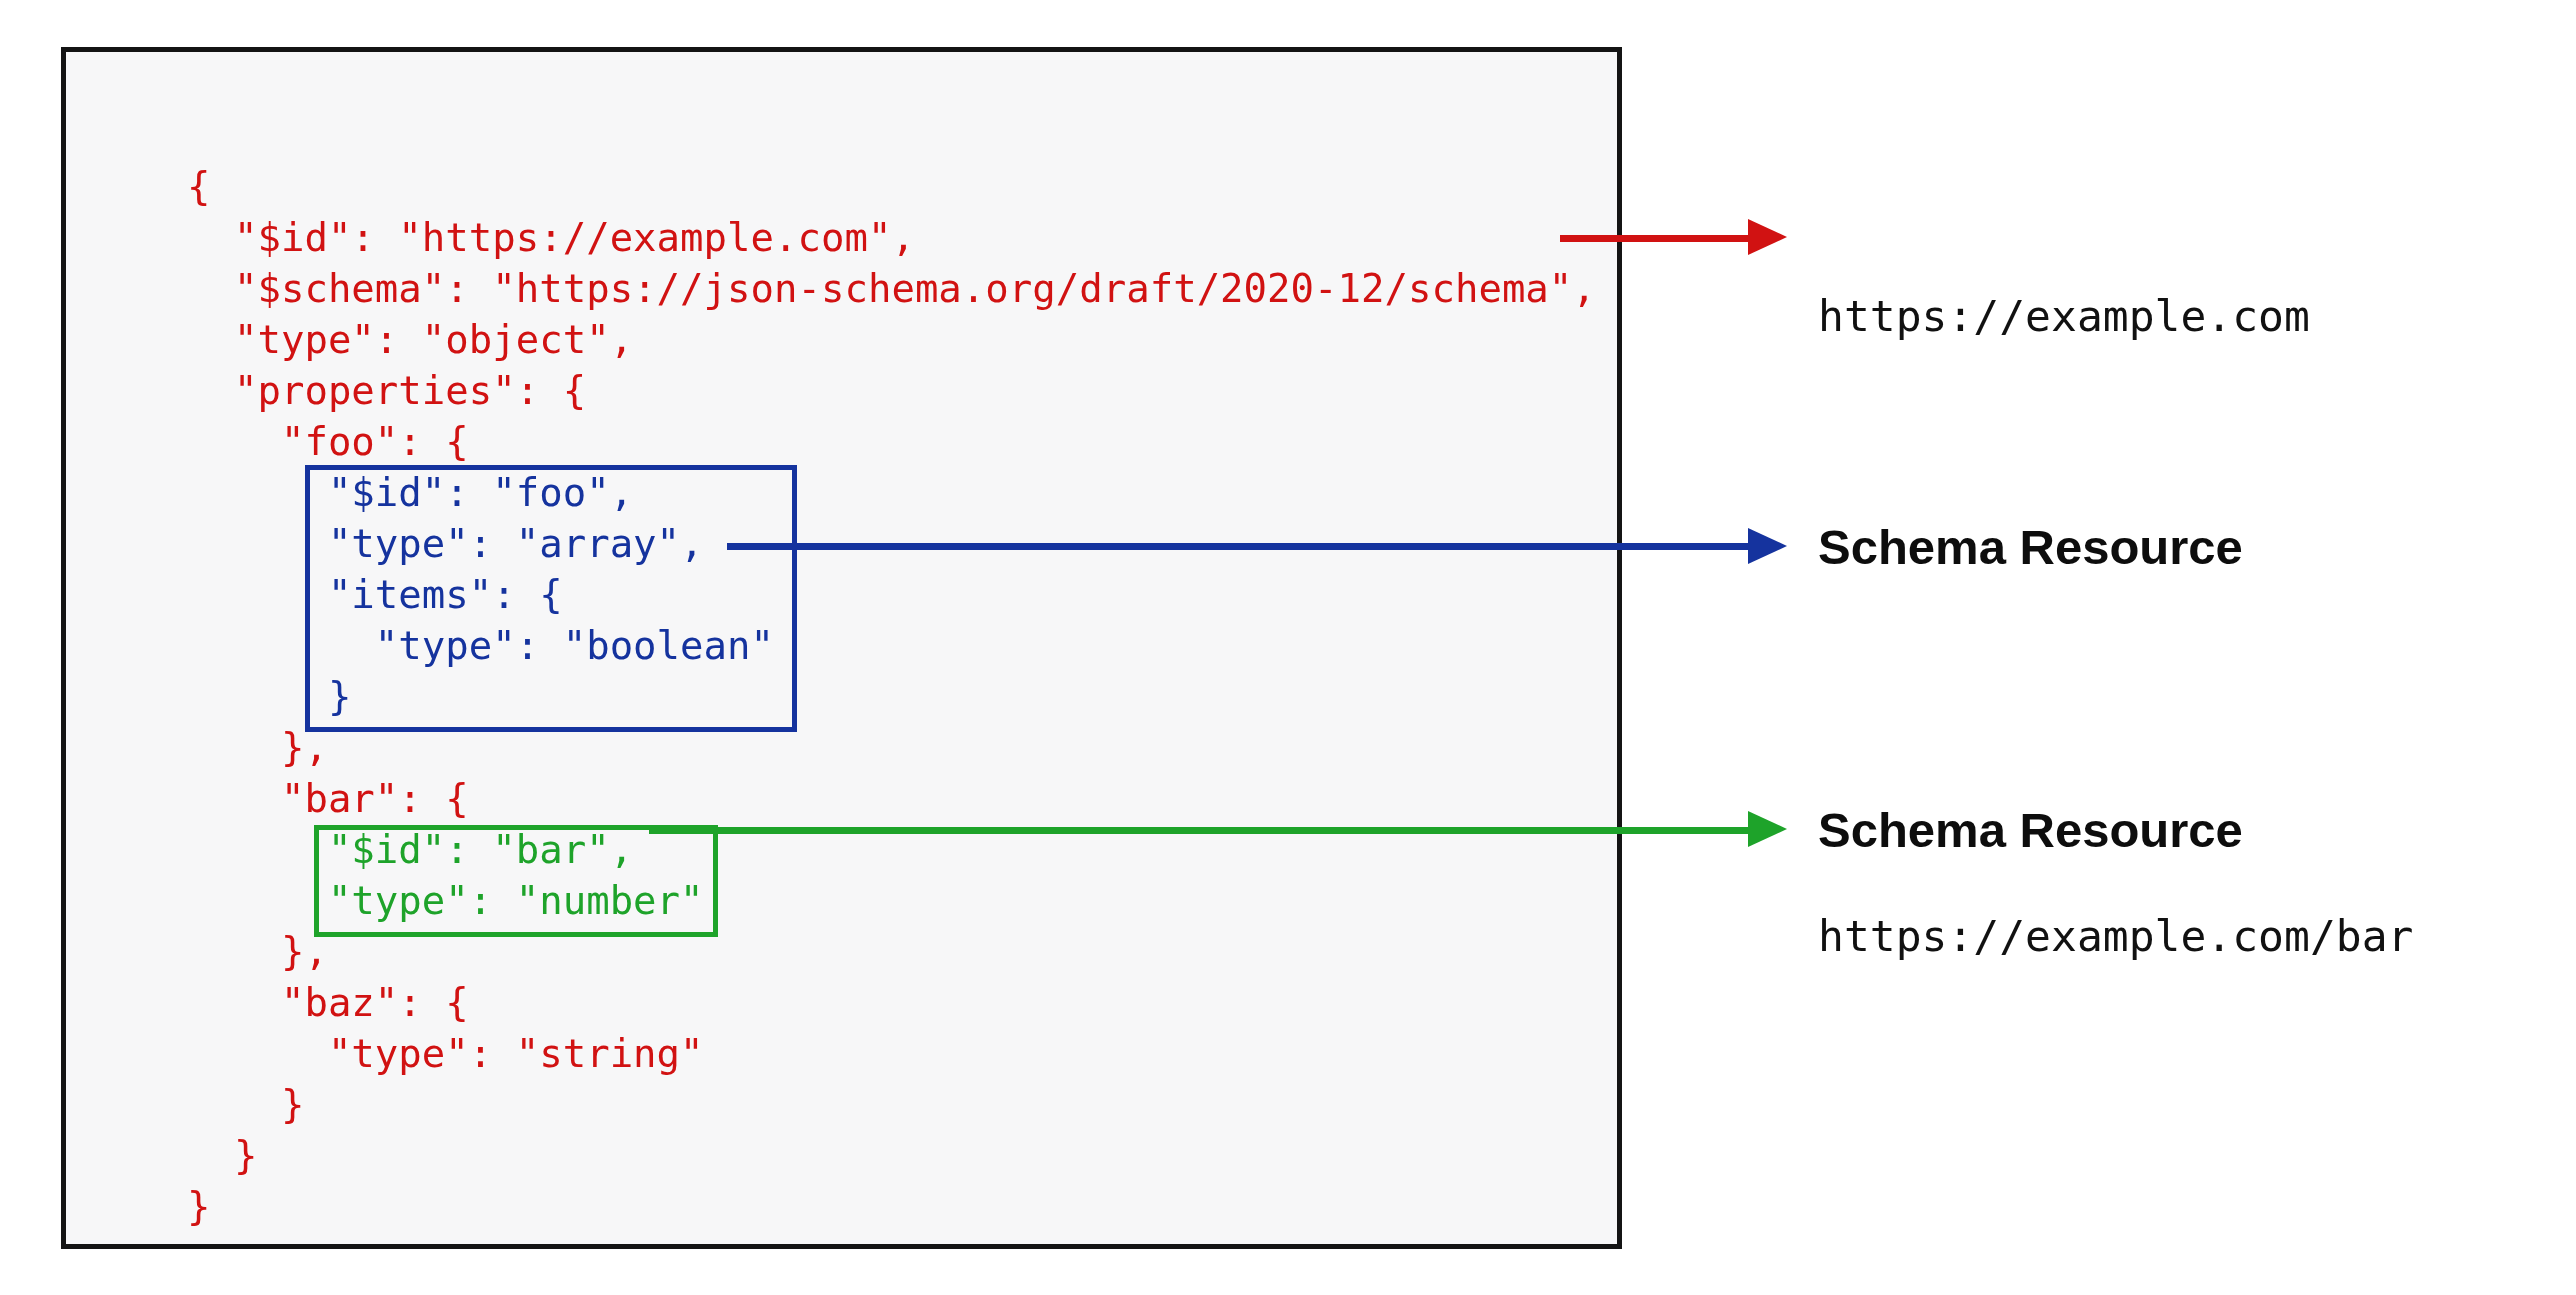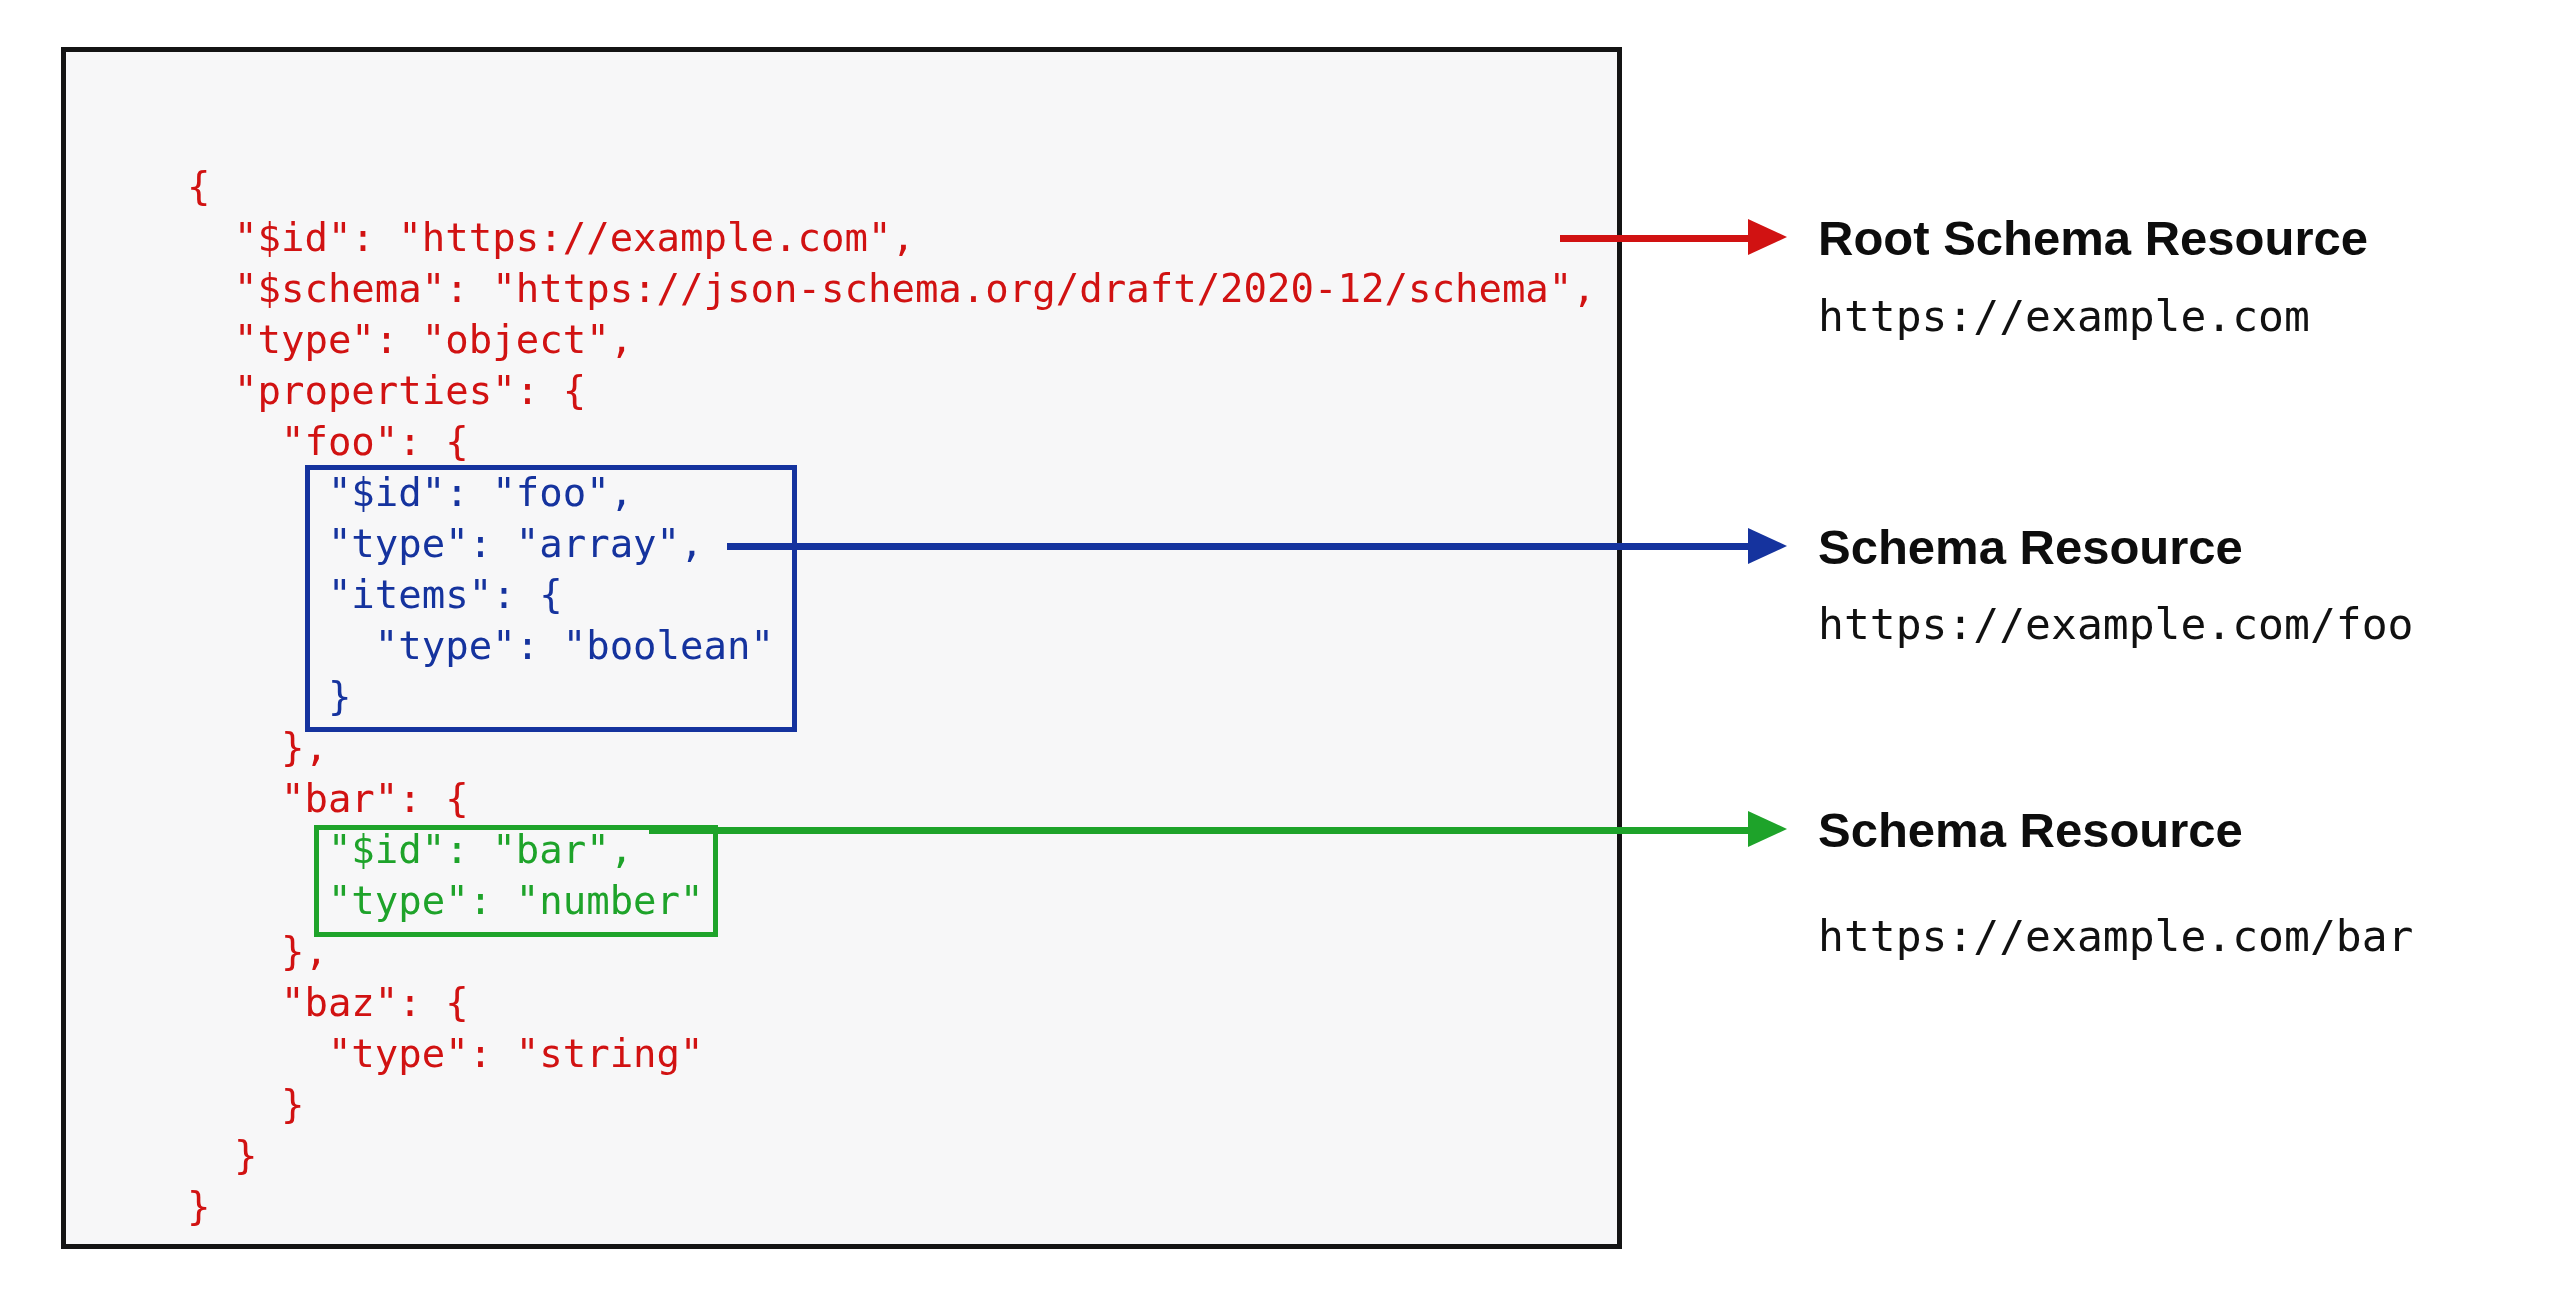--- a/index.html
+++ b/index.html
@@ -111,23 +111,21 @@
   <div class="c-blue">
     <div class="arrow-line" style="left:727px;top:543px;width:1021px;"></div>
     <div class="arrow-head" style="left:1748px;top:528px;"></div>
   </div>
 
   <div class="c-green">
     <div class="arrow-line" style="left:649px;top:827px;width:1099px;"></div>
     <div class="arrow-head" style="left:1748px;top:811px;"></div>
   </div>
 
-  <div class="anno-title" style="top:209px;">Root Schema Resource</div>
   <div class="anno-uri" style="top:290px;text-align:right;">https://example.com</div>
 
   <div class="anno-title" style="top:518px;">Schema Resource</div>
-  <div class="anno-uri" style="top:598px;">https://example.com/foo</div>
 
   <div class="anno-title" style="top:801px;">Schema Resource</div>
   <div class="anno-uri" style="top:910px;">https://example.com/bar</div>
 
 </div>
 
 
 </body></html>

